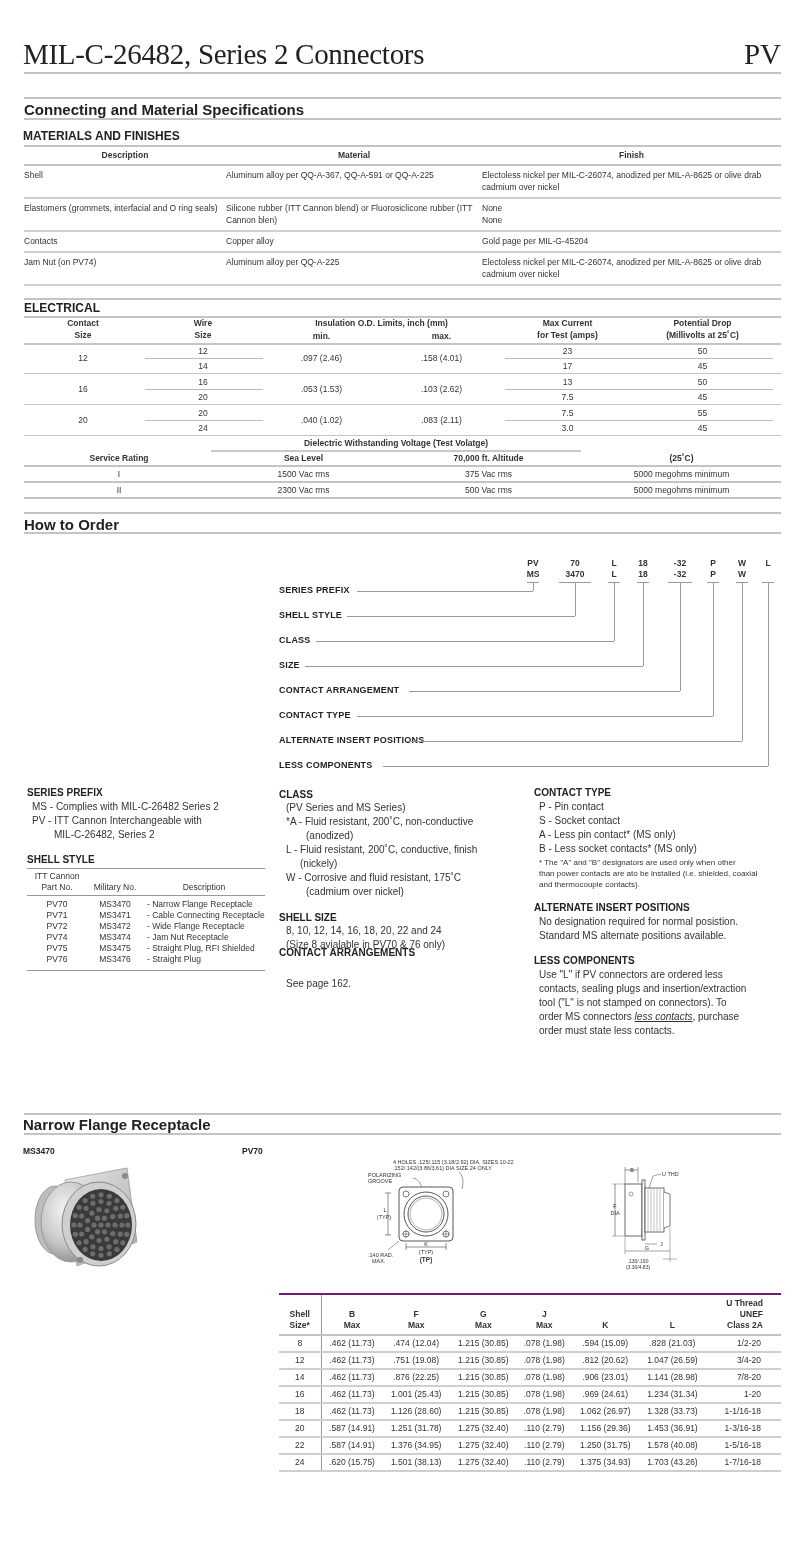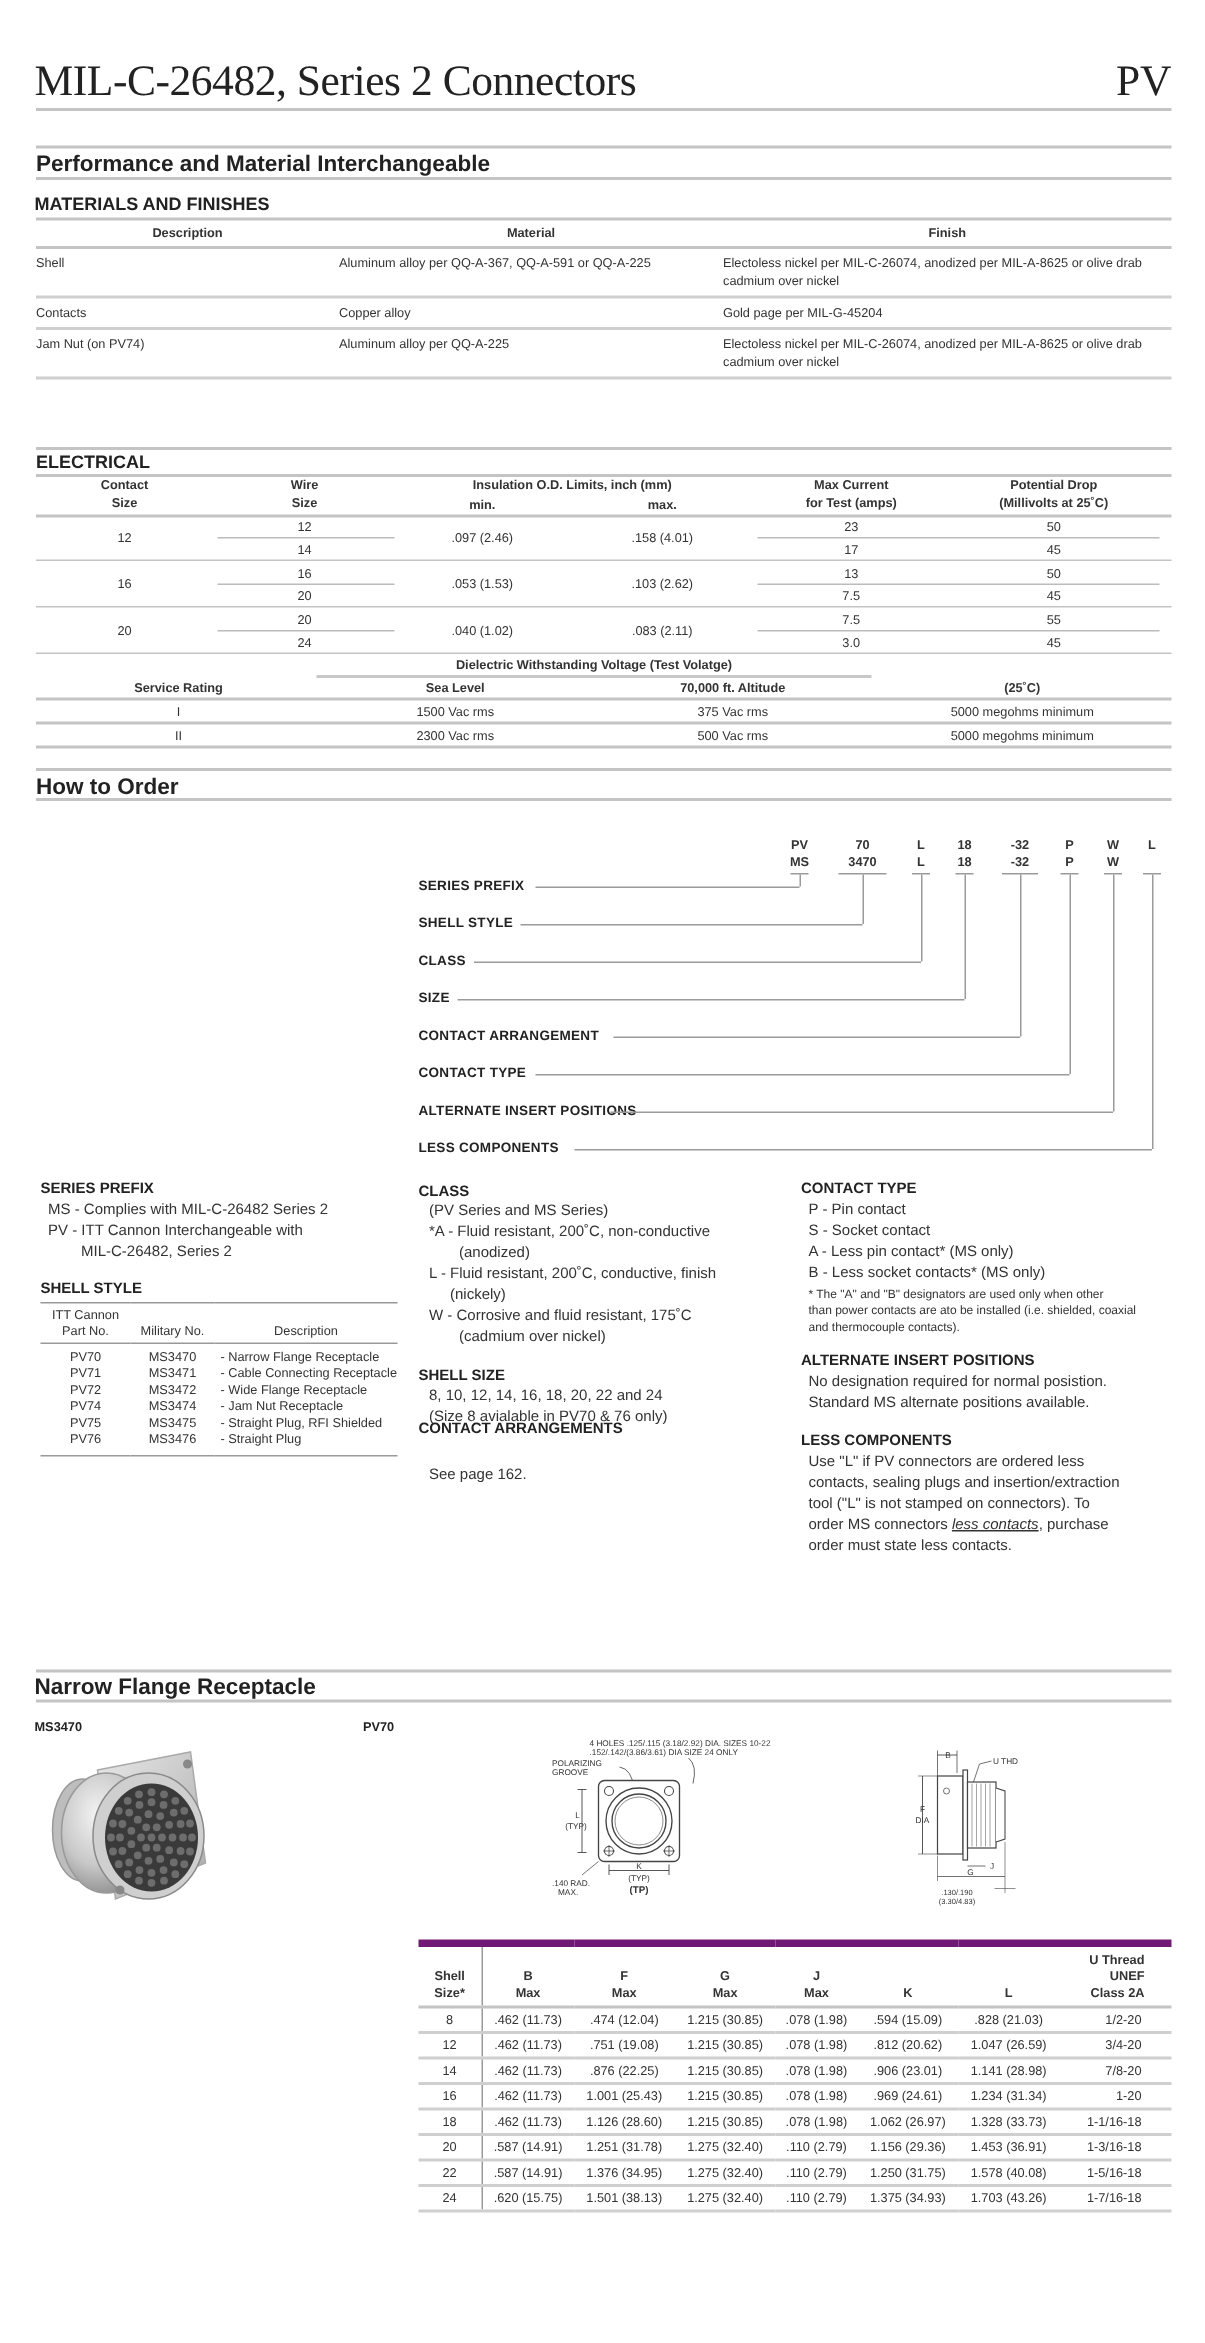--- a/index.html
+++ b/index.html
@@ -37,55 +37,63 @@
   .desc-h { position: absolute; font-size: 10px; font-weight: bold; color: #222; }
   .desc-t { position: absolute; font-size: 10px; color: #333; line-height: 14px; }
   .desc-s { position: absolute; font-size: 8px; color: #333; line-height: 11px; }
 
   .shell-tbl { position: absolute; left: 27px; top: 868px; width: 238px; font-size: 8.5px; }
   .shell-tbl th { font-weight: normal; color: #333; text-align: center; line-height: 11px; padding-bottom: 2px; border-top: 1px solid #999; border-bottom: 1px solid #999; padding-top: 2px; }
   .shell-tbl td { line-height: 11px; color: #333; }
   .shell-tbl tr.last td { padding-bottom: 5px; border-bottom: 1px solid #999; }
 
   .dim { position: absolute; left: 279px; top: 1293px; width: 502px; font-size: 8.5px; }
-  .dim th { font-weight: bold; text-align: center; line-height: 11px; border-top: 5px solid #701a75; border-bottom: 2px solid #c4c4c4; padding: 3px 0; vertical-align: bottom; }
+  .dim th { font-weight: bold; text-align: center; line-height: 11px; border-top: 2px solid #701a75; border-bottom: 2px solid #c4c4c4; padding: 3px 0; vertical-align: bottom; }
   .dim td { text-align: center; line-height: 13px; padding: 1px 0; border-bottom: 2px solid #cfcfcf; color: #333; }
   .dim td.sz, .dim th.sz { border-right: 1px solid #999; width: 42px; }
   .dim td.last, .dim th.last { text-align: right; padding-right: 20px; }
 
   .sketch text { font-family: "Liberation Sans", sans-serif; fill: #333; }
 </style>
 </head>
 <body>
 
 <div class="abs page-title">MIL-C-26482, Series 2 Connectors</div>
 <div class="abs page-code">PV</div>
 <div class="hr" style="top:72px;"></div>
 
 <div class="hr" style="top:97px;"></div>
-<div class="abs section-h" style="left:24px; top:101px;">Performance and Material Interchangeable</div>
+<div class="abs section-h" style="left:24px; top:101px;">Connecting and Material Specifications</div>
 <div class="hr" style="top:118px;"></div>
 
 <div class="abs sub-h" style="left:23px; top:129px;">MATERIALS AND FINISHES</div>
 
 <table class="mat">
   <thead>
     <tr>
       <th>Description</th>
       <th>Material</th>
       <th>Finish</th>
     </tr>
   </thead>
   <tbody id="mat-body">
       <tr>
         <td class="c1">Shell</td>
         <td class="c2">Aluminum alloy per QQ-A-367, QQ-A-591 or QQ-A-225</td>
         <td class="c3">
           <div>Electoless nickel per MIL-C-26074, anodized per MIL-A-8625 or olive drab</div>
           <div>cadmium over nickel</div>
+        </td>
+      </tr>
+      <tr>
+        <td class="c1">Elastomers (grommets, interfacial and O ring seals)</td>
+        <td class="c2">Silicone rubber (ITT Cannon blend) or Fluorosiclicone rubber (ITT Cannon blen)</td>
+        <td class="c3">
+          <div>None</div>
+          <div>None</div>
         </td>
       </tr>
       <tr>
         <td class="c1">Contacts</td>
         <td class="c2">Copper alloy</td>
         <td class="c3">
           <div>Gold page per MIL-G-45204</div>
         </td>
       </tr>
       <tr>

